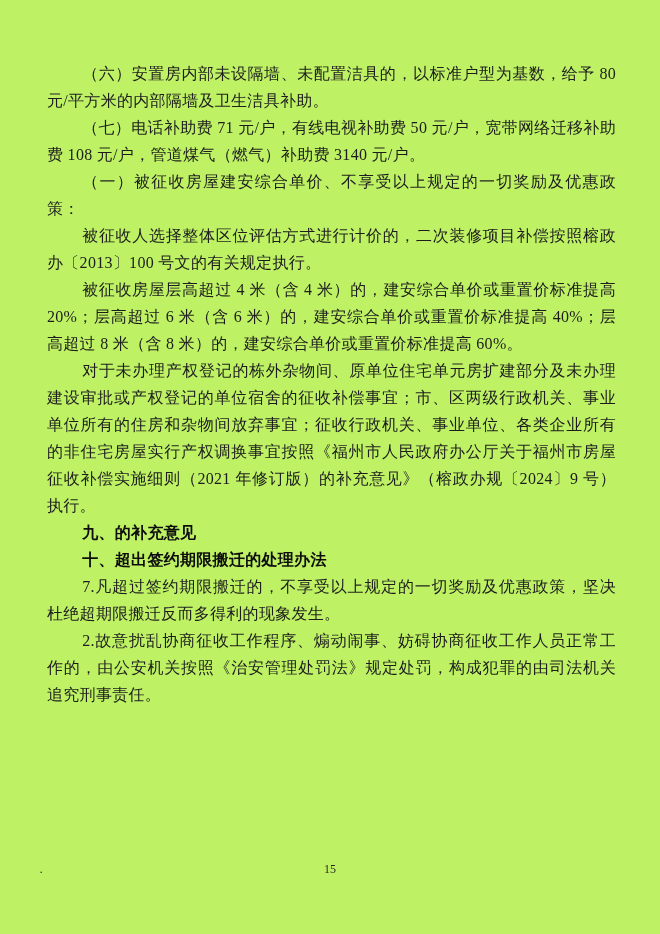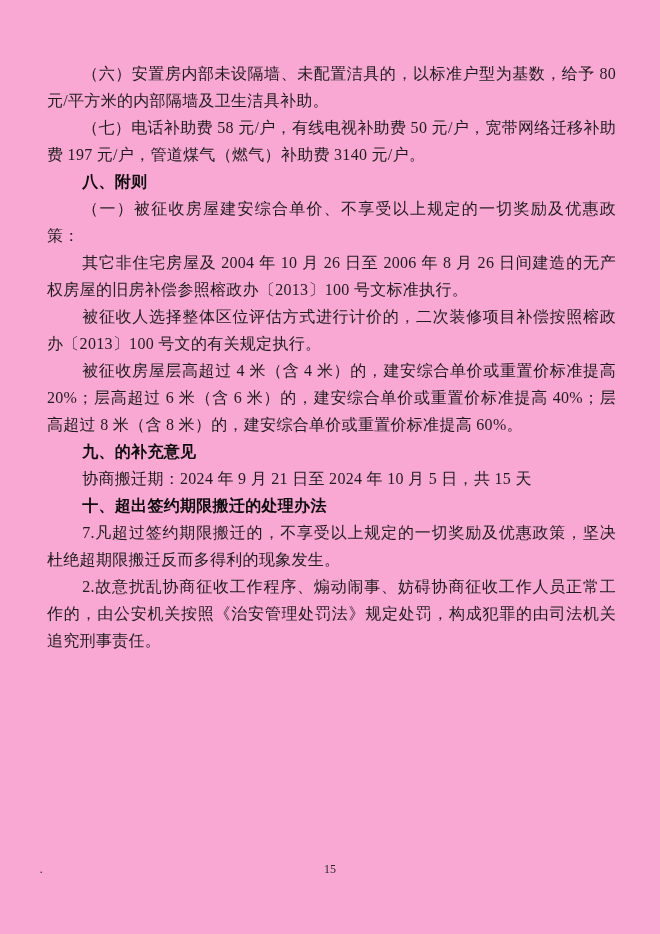--- a/index.html
+++ b/index.html
@@ -4,21 +4,21 @@
 <style>
   html, body {
     margin: 0;
     padding: 0;
     background: #ffffff;
   }
   .page {
     position: relative;
     width: 660px;
     height: 934px;
-    background: #f9a8d4;
+    background: #bef264;
     overflow: hidden;
     font-family: "Liberation Serif", "DejaVu Serif", serif;
   }
   .doc-body {
     position: absolute;
     left: 47px;
     top: 60px;
     width: 569px;
   }
   .para {
@@ -59,28 +59,26 @@
     color: #2a2a2a;
     font-family: "Liberation Serif", "DejaVu Serif", serif;
   }
 </style>
 </head>
 <body>
 
 <div class="page">
   <div class="doc-body">
       <p class="para">（六）安置房内部未设隔墙、未配置洁具的，以标准户型为基数，给予 80 元/平方米的内部隔墙及卫生洁具补助。</p>
-      <p class="para">（七）电话补助费 58 元/户，有线电视补助费 50 元/户，宽带网络迁移补助费 197 元/户，管道煤气（燃气）补助费 3140 元/户。</p>
-      <p class="para heading">八、附则</p>
+      <p class="para">（七）电话补助费 71 元/户，有线电视补助费 50 元/户，宽带网络迁移补助费 108 元/户，管道煤气（燃气）补助费 3140 元/户。</p>
       <p class="para">（一）被征收房屋建安综合单价、不享受以上规定的一切奖励及优惠政策：</p>
-      <p class="para">其它非住宅房屋及 2004 年 10 月 26 日至 2006 年 8 月 26 日间建造的无产权房屋的旧房补偿参照榕政办〔2013〕100 号文标准执行。</p>
       <p class="para">被征收人选择整体区位评估方式进行计价的，二次装修项目补偿按照榕政办〔2013〕100 号文的有关规定执行。</p>
       <p class="para">被征收房屋层高超过 4 米（含 4 米）的，建安综合单价或重置价标准提高 20%；层高超过 6 米（含 6 米）的，建安综合单价或重置价标准提高 40%；层高超过 8 米（含 8 米）的，建安综合单价或重置价标准提高 60%。</p>
+      <p class="para">对于未办理产权登记的栋外杂物间、原单位住宅单元房扩建部分及未办理建设审批或产权登记的单位宿舍的征收补偿事宜；市、区两级行政机关、事业单位所有的住房和杂物间放弃事宜；征收行政机关、事业单位、各类企业所有的非住宅房屋实行产权调换事宜按照《福州市人民政府办公厅关于福州市房屋征收补偿实施细则（2021 年修订版）的补充意见》（榕政办规〔2024〕9 号）执行。</p>
       <p class="para heading">九、的补充意见</p>
-      <p class="para">协商搬迁期：2024 年 9 月 21 日至 2024 年 10 月 5 日，共 15 天</p>
       <p class="para heading">十、超出签约期限搬迁的处理办法</p>
       <p class="para">7.凡超过签约期限搬迁的，不享受以上规定的一切奖励及优惠政策，坚决杜绝超期限搬迁反而多得利的现象发生。</p>
       <p class="para">2.故意扰乱协商征收工作程序、煽动闹事、妨碍协商征收工作人员正常工作的，由公安机关按照《治安管理处罚法》规定处罚，构成犯罪的由司法机关追究刑事责任。</p>
     </div>
   <div class="footer">
     <span class="footer-dot">·</span>
     <div class="page-number">15</div>
   </div>
 </div>
 

